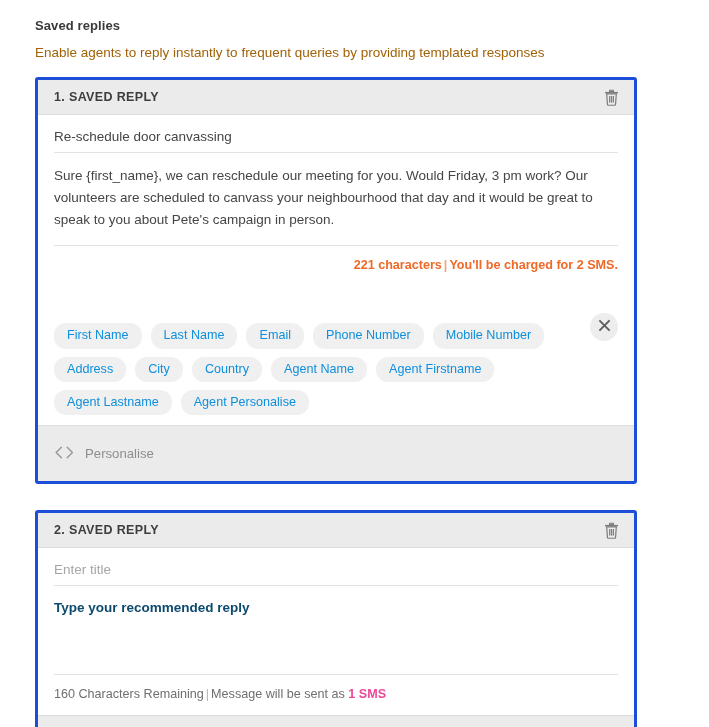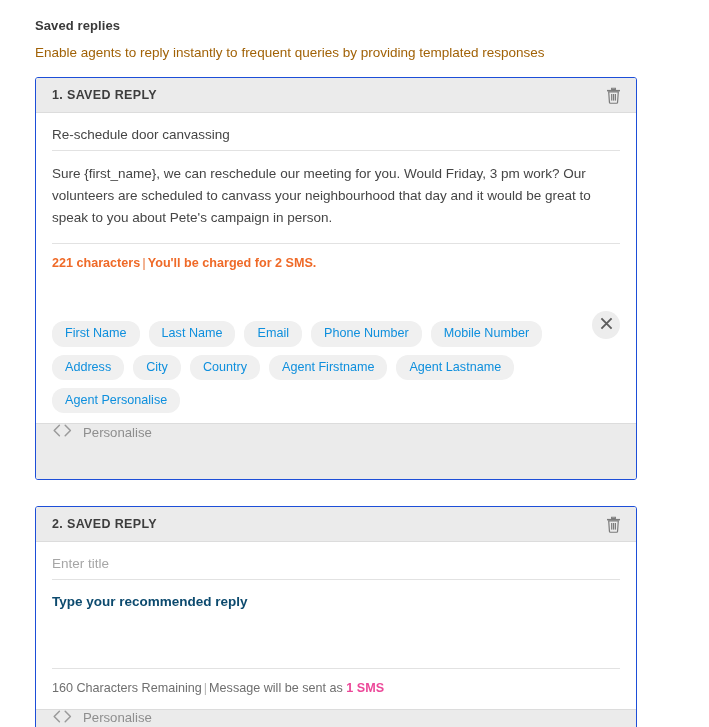--- a/index.html
+++ b/index.html
@@ -34,21 +34,21 @@
     font-size: 13.5px;
     color: #a16207;
     margin: 0 0 16px 0;
     line-height: 1.3;
     font-weight: normal;
   }
 
   
   .card {
     width: 602px;
-    border: 1px solid #1d4ed8;
+    border: 3px solid #1d4ed8;
     border-radius: 3px;
     background: #ffffff;
     margin-bottom: 26px;
     overflow: hidden;
   }
 
   .card-header {
     background: #ebebeb;
     border-bottom: 1px solid #dcdcdc;
     height: 35px;
@@ -106,21 +106,21 @@
     padding: 13px 0 0 0;
     height: 89px;
     font-weight: bold;
   }
 
   .counter {
     font-size: 12.6px;
     padding: 11px 0 12px 0;
     line-height: 1.3;
   }
-  .counter.warn { color: #ef6a28; font-weight: bold; }
+  .counter.warn { color: #ef6a28; font-weight: bold; text-align: right; }
   .counter.normal { color: #6f6f6f; }
   .counter.normal .sep { color: #b5b5b5; padding: 0 2px; }
   .counter.normal strong { color: #ec4899; font-weight: bold; margin-top: 24px; }
   .counter.warn .sep { color: #f0a47e; padding: 0 2px; }
 
   
   .tags-wrap {
     display: flex;
     align-items: flex-start;
     padding: 0 0 10px 0;
@@ -160,21 +160,21 @@
     border: none;
     padding: 0;
   }
 
   
   .card-footer {
     background: #ebebeb;
     border-top: 1px solid #dcdcdc;
     height: 56px;
     display: flex;
-    align-items: flex-start;
+    align-items: center;
     padding: 0 16px;
   }
   .personalise-btn {
     display: flex;
     align-items: center;
     gap: 9px;
     cursor: pointer;
     background: transparent;
     border: none;
     padding: 0;
@@ -225,20 +225,21 @@
       <div class="tags-wrap">
         <div class="tags">
           <span class="tag">First Name</span>
           <span class="tag">Last Name</span>
           <span class="tag">Email</span>
           <span class="tag">Phone Number</span>
           <span class="tag">Mobile Number</span>
           <span class="tag">Address</span>
           <span class="tag">City</span>
           <span class="tag">Country</span>
+          <span class="tag">Agent Name</span>
           <span class="tag">Agent Firstname</span>
           <span class="tag">Agent Lastname</span>
           <span class="tag">Agent Personalise</span>
         </div>
         <button class="tag-close">
           <span>
             <svg width="13" height="13" viewBox="0 0 13 13" aria-hidden="true">
               <path d="M1.4 1.4 L11.6 11.6 M11.6 1.4 L1.4 11.6" stroke="#5d5d5d" stroke-width="1.9" stroke-linecap="butt"></path>
             </svg>
           </span>

